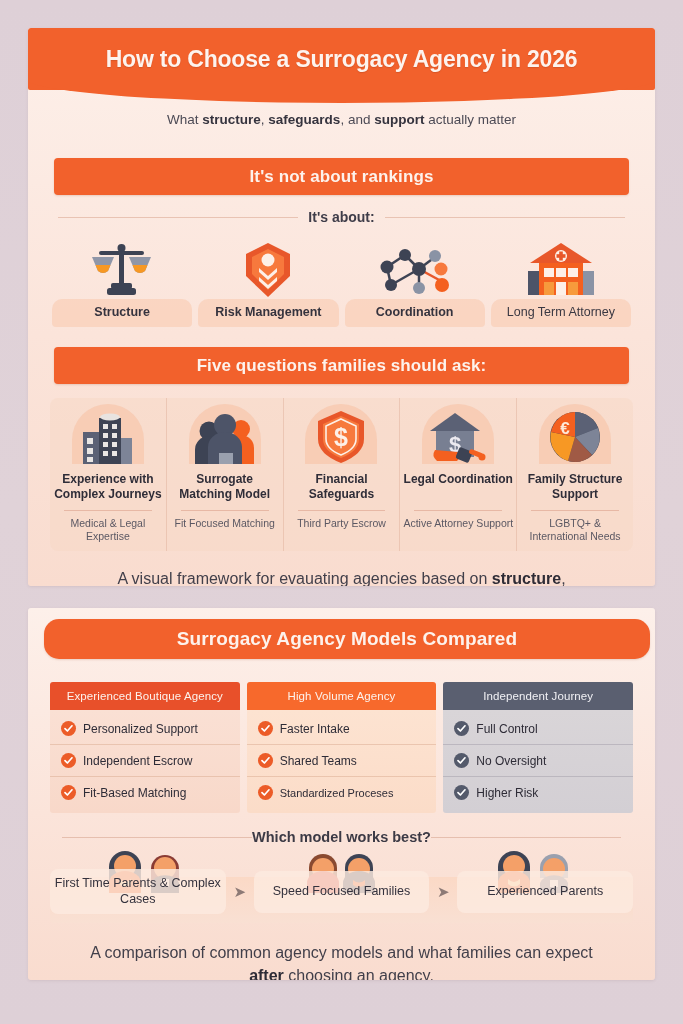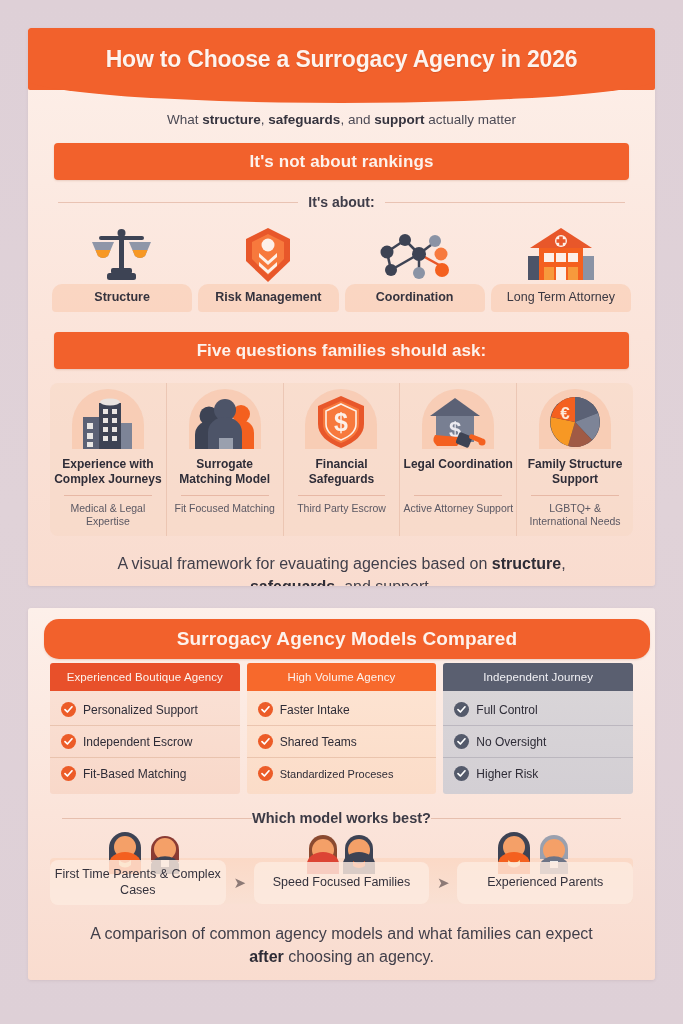--- a/index.html
+++ b/index.html
@@ -67,21 +67,21 @@
     font-size: 13.5px;
     color: #4c4a55;
     padding: 22px 10px 0 10px;
     position: relative;
     z-index: 3;
   }
   .main-sub b { font-weight: bold; color: #35333e; }
 
   
   .banner {
-    margin: 16px 26px 0 26px;
+    margin: 31px 26px 0 26px;
     background: #f2612c;
     border-radius: 4px;
     height: 37px;
     display: flex;
     align-items: center;
     justify-content: center;
     box-shadow: 0 1px 2px rgba(150,70,40,0.18);
   }
   .banner-text {
     color: #fdf2ec;
@@ -211,21 +211,21 @@
     font-size: 16px;
     color: #413f4a;
     line-height: 1.45;
     padding: 16px 52px 0 52px;
   }
   .caption b { font-weight: bold; color: #2e2c36; }
 
   
   .cmp-wrap {
     display: flex;
-    margin: 4px 22px 0 22px;
+    margin: 23px 22px 0 22px;
     gap: 7px;
   }
   .cmp-col { flex: 1; border-radius: 3px; overflow: hidden; }
   .cmp-head {
     height: 28px;
     display: flex;
     align-items: center;
     justify-content: center;
     font-size: 11.5px;
     color: #fdf2ec;
@@ -292,21 +292,21 @@
     display: flex;
   }
   .flow-people > div {
     flex: 1;
     display: flex;
     align-items: flex-end;
     justify-content: center;
   }
   .flow-chips {
     position: absolute;
-    left: 0; right: 0; top: 30px;
+    left: 0; right: 0; top: 20px;
     display: flex;
     align-items: center;
     gap: 5px;
   }
   .flow-chip {
     flex: 1;
     background: rgba(252,234,223,0.82);
     border-radius: 8px;
     text-align: center;
     font-size: 12.5px;

